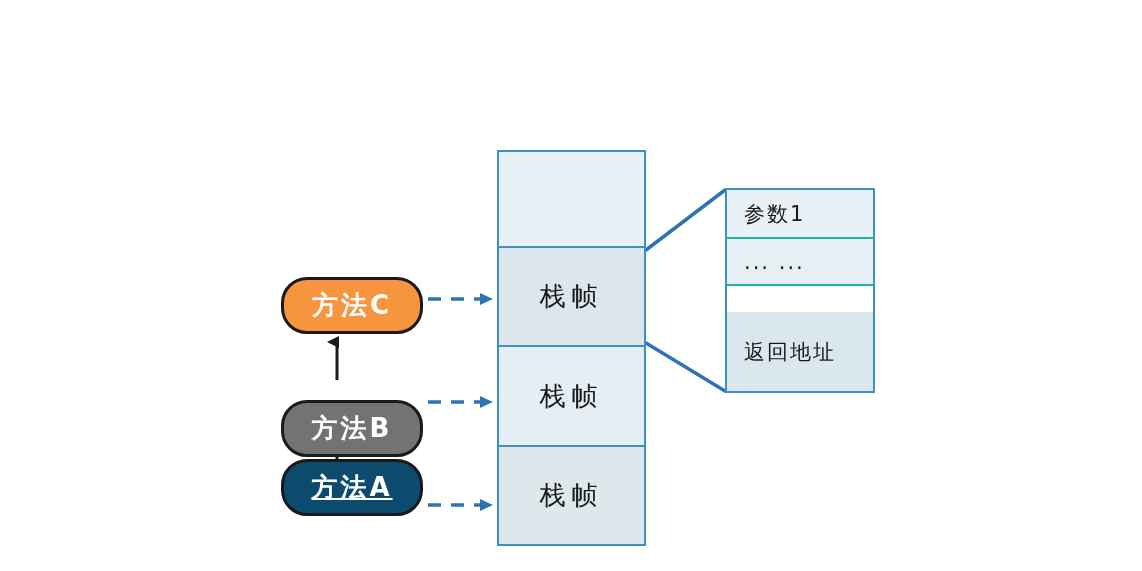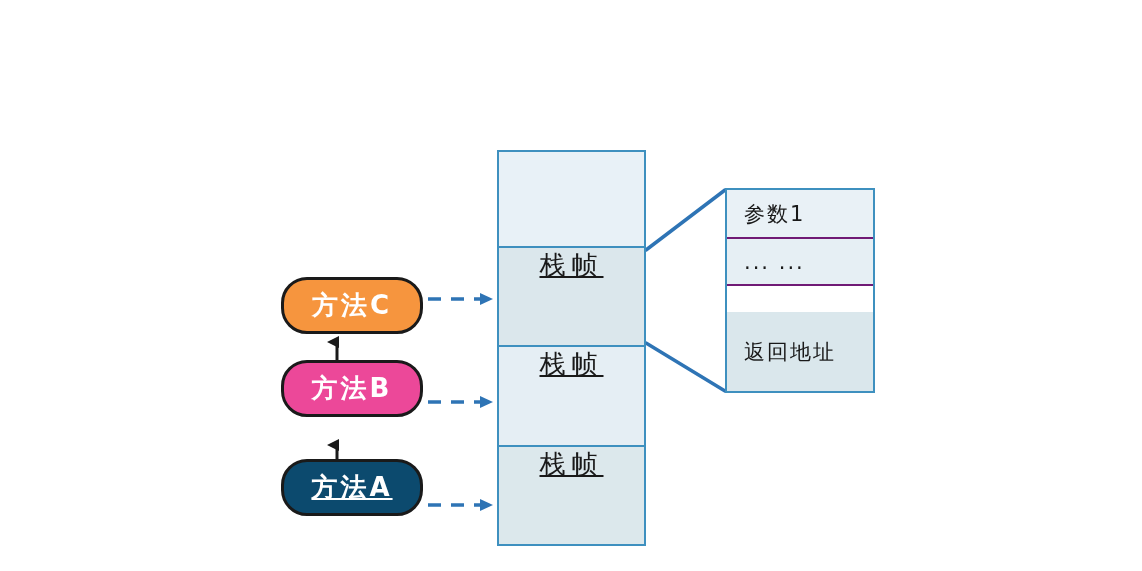--- a/index.html
+++ b/index.html
@@ -33,45 +33,44 @@
     box-sizing: border-box;
     display: flex;
     align-items: center;
     justify-content: center;
     color: #ffffff;
     font-size: 26px;
     font-weight: bold;
     letter-spacing: 3px;
   }
   .method-c { top: 277px; background: #F6953E; }
-  .method-b { top: 360px; background: #ec4899; }
+  .method-b { top: 400px; background: #737373; }
   .method-a { top: 459px; background: #0c4a6e; text-decoration: underline; }
 
   
   .stack-column {
     position: absolute;
     left: 497px;
     top: 150px;
     width: 149px;
     height: 396px;
     border: 2px solid #3E90BF;
     box-sizing: border-box;
     display: flex;
     flex-direction: column;
   }
   .stack-cell {
     box-sizing: border-box;
     display: flex;
-    align-items: flex-start;
+    align-items: center;
     justify-content: center;
     color: #191919;
     font-size: 26px;
     letter-spacing: 6px;
     border-bottom: 2px solid #3E90BF;
-    text-decoration: underline;
   }
   .stack-cell:last-child { border-bottom: none; }
   .cell-0 { height: 96px; background: #E8F1F7; }
   .cell-1 { height: 99px; background: #DBE7EC; }
   .cell-2 { height: 100px; background: #E5EEF4; }
   .cell-3 { flex: 1; background: #DCE8EC; }
 
   
   .detail-box {
     position: absolute;
@@ -85,21 +84,21 @@
     flex-direction: column;
   }
   .detail-row {
     box-sizing: border-box;
     display: flex;
     align-items: center;
     padding-left: 17px;
     color: #191919;
     font-size: 21px;
     letter-spacing: 2px;
-    border-bottom: 2px solid #701a75;
+    border-bottom: 2px solid #14b8a6;
   }
   .detail-row:last-child { border-bottom: none; }
   .row-0 { height: 49px; background: #E9F1F6; }
   .row-1 { height: 48px; background: #D9E6EB; }
   .row-2 { height: 47px; background: #E6EFF4; }
   .row-3 { flex: 1; background: #DAE7EC; margin-top: 26px; }
 </style>
 </head>
 <body>
 

